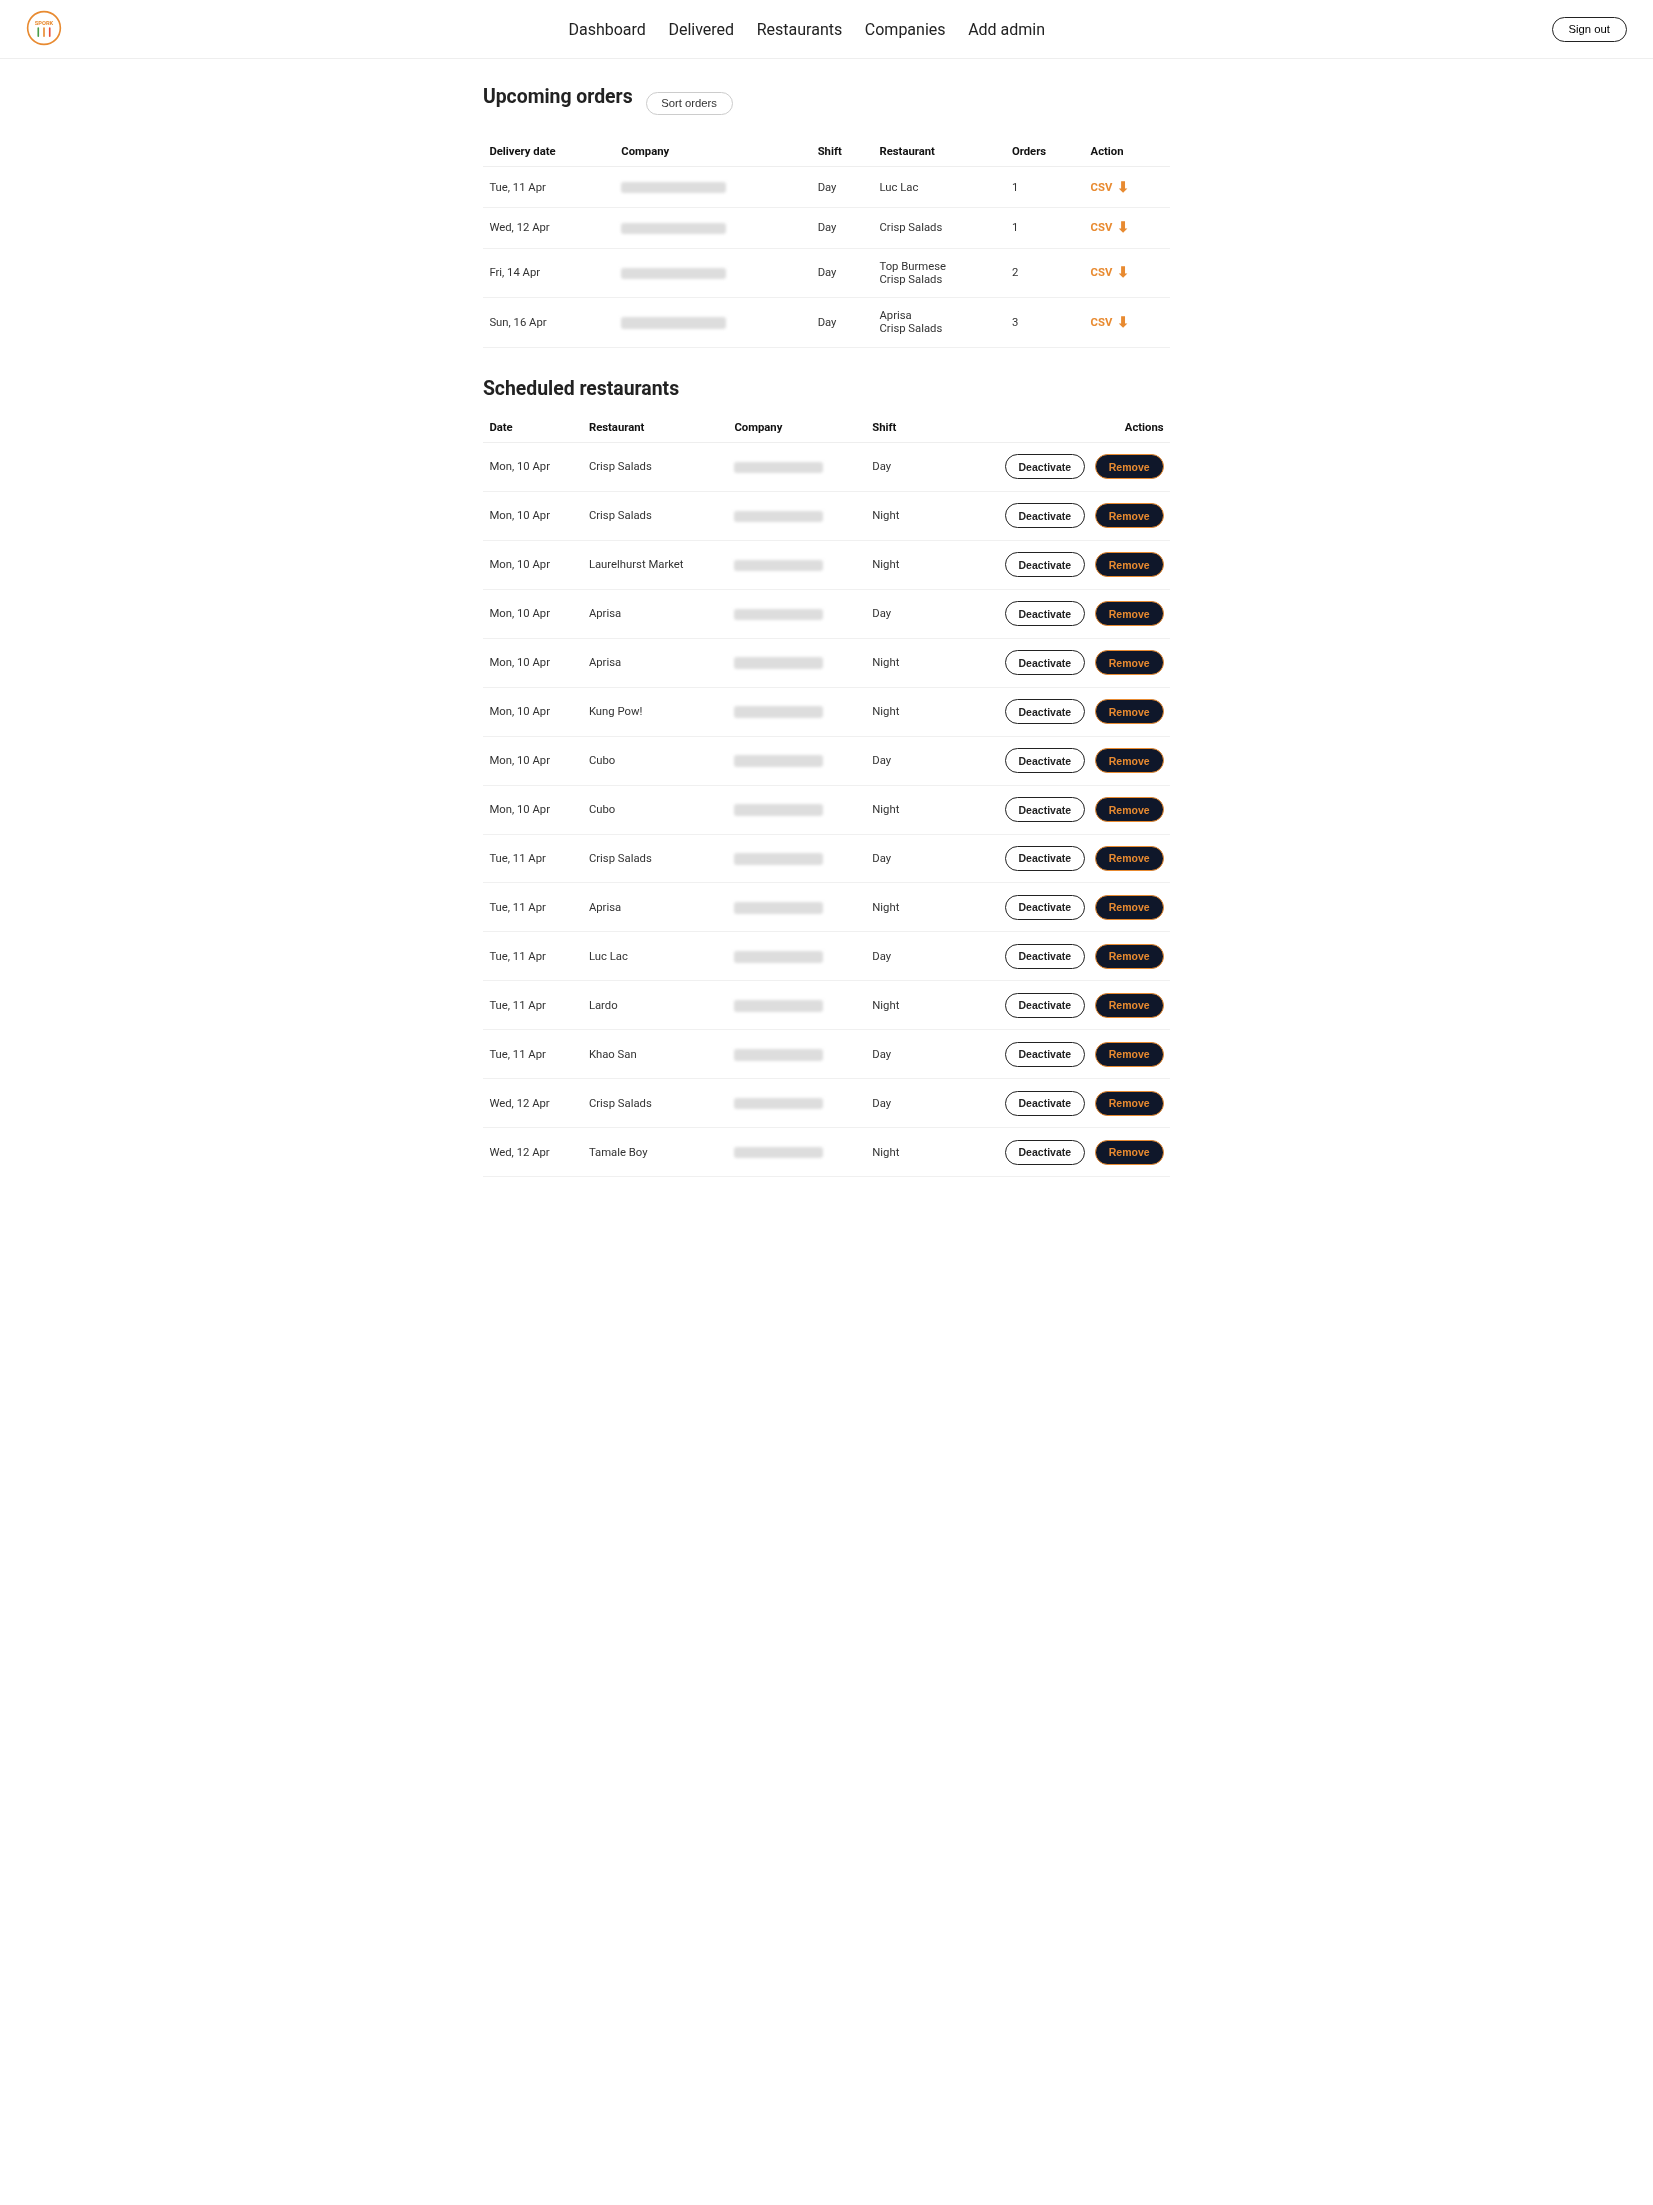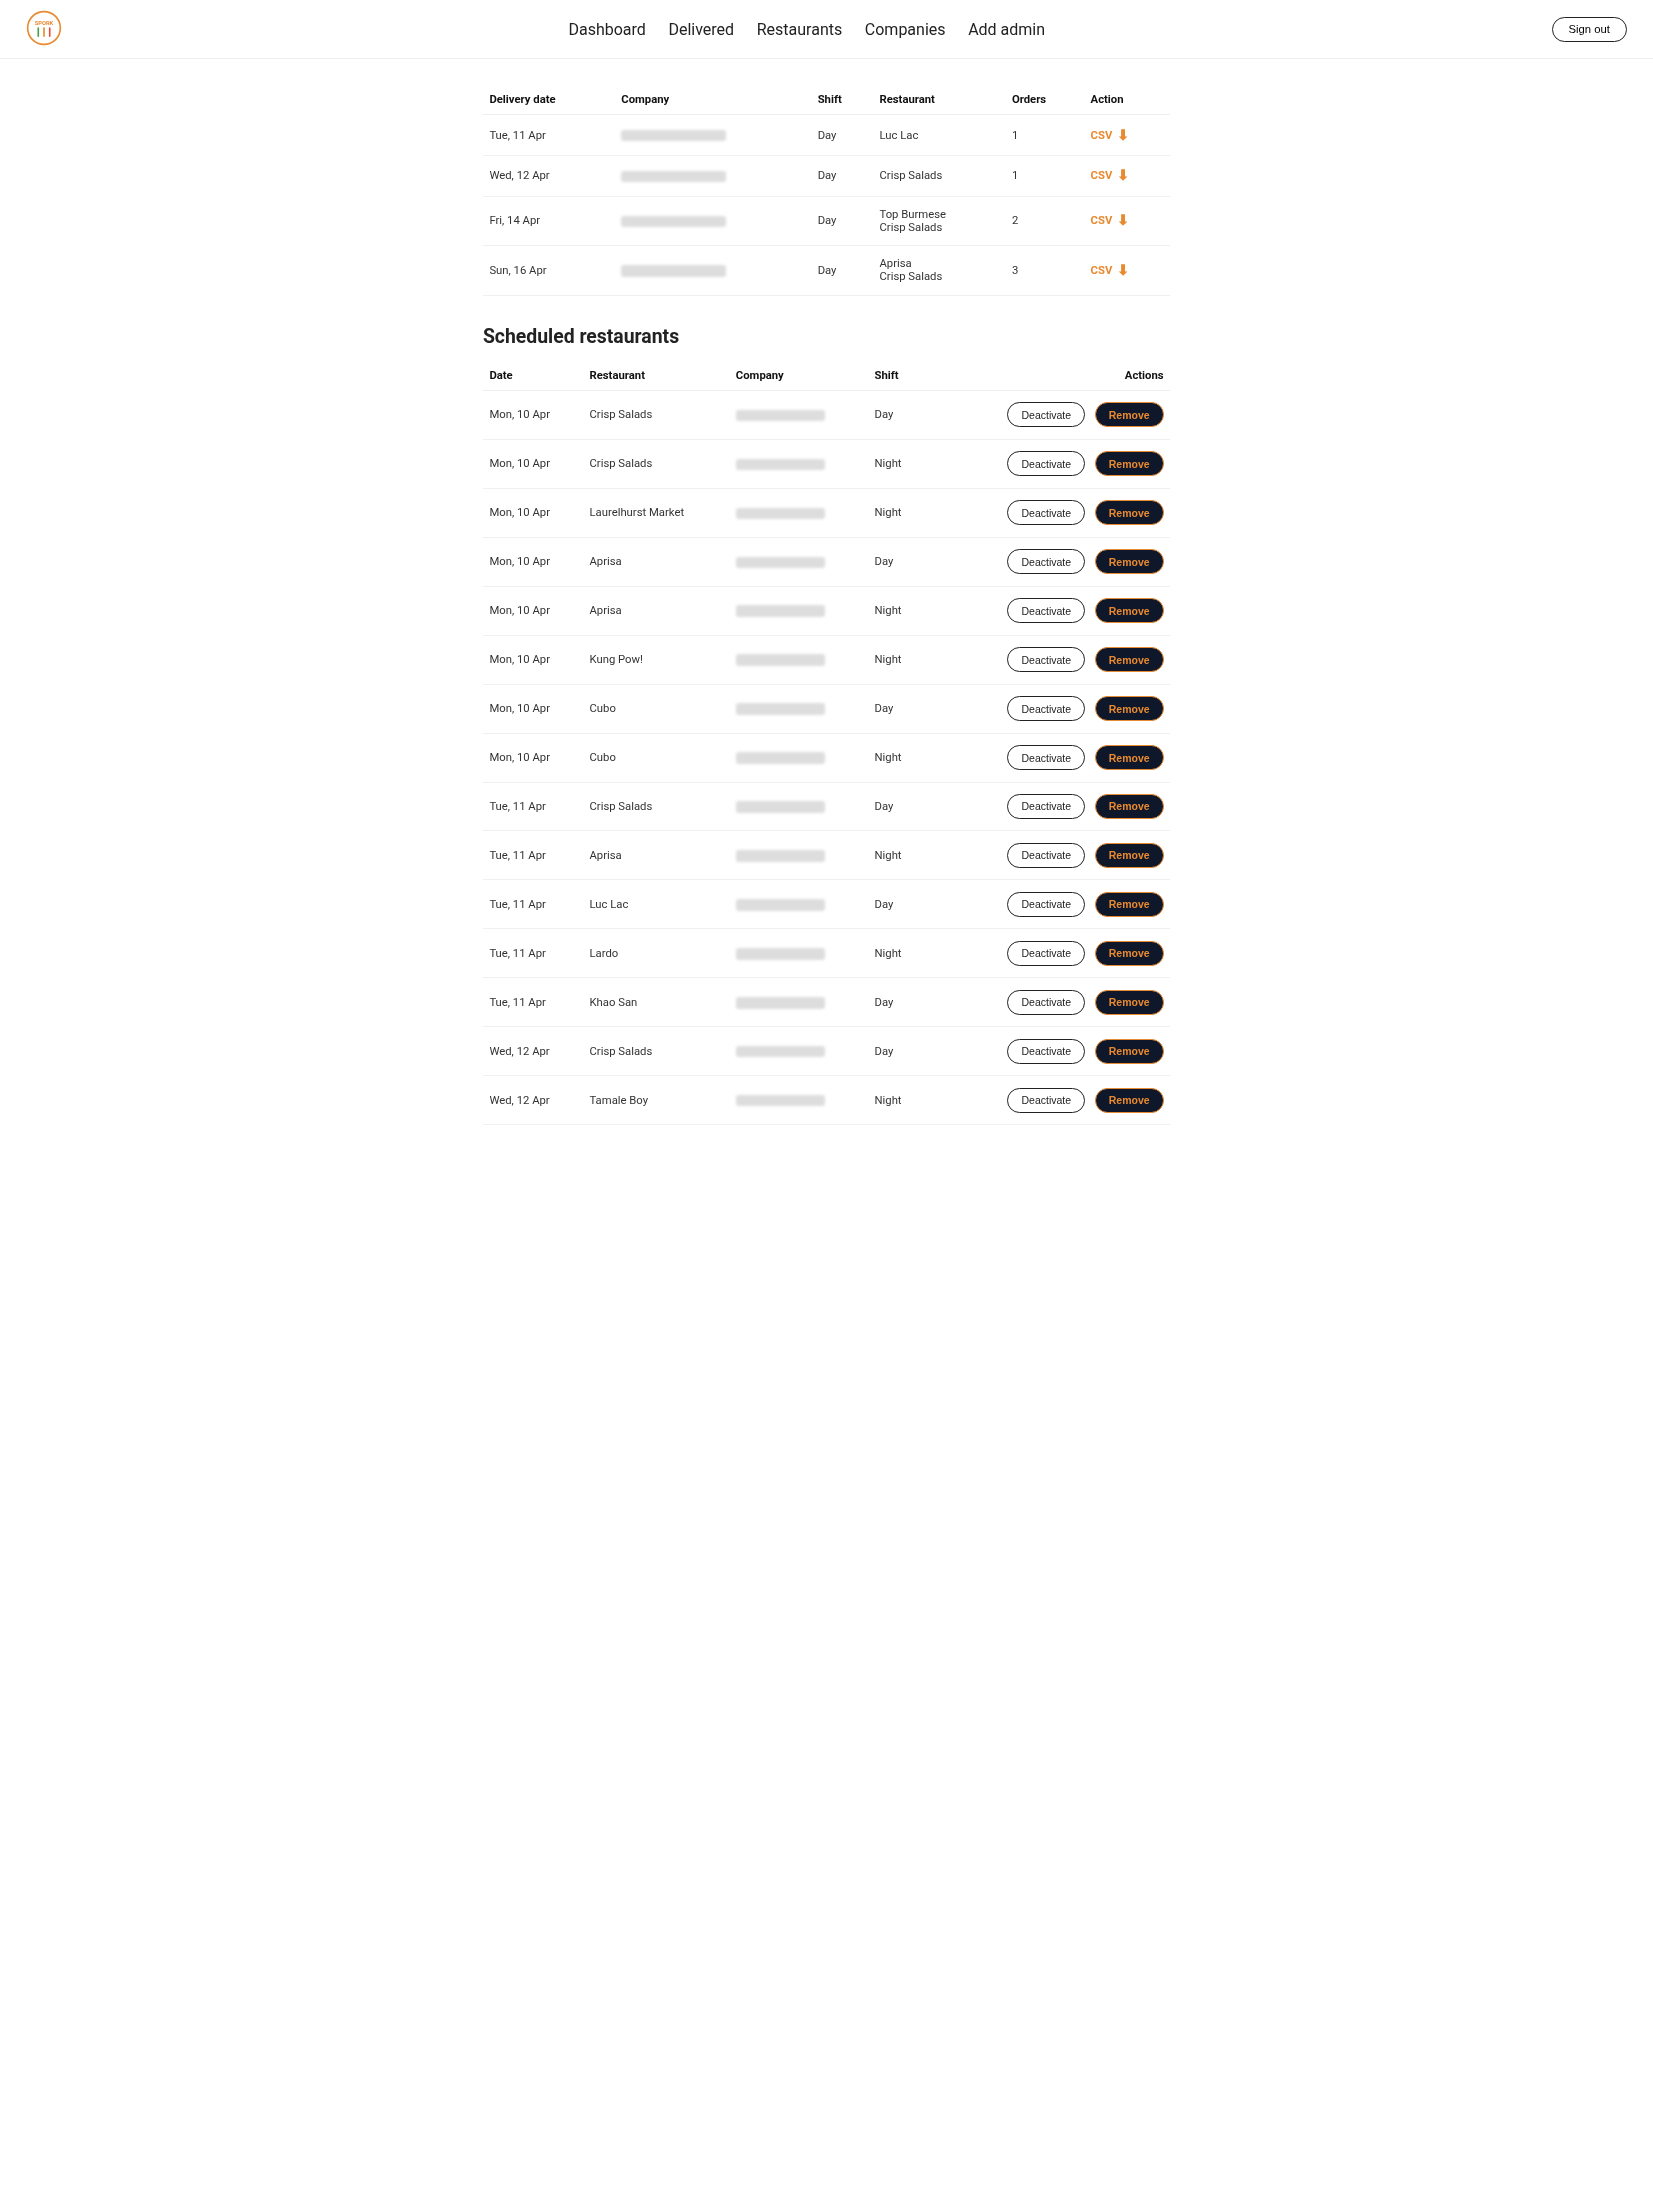--- a/index.html
+++ b/index.html
@@ -111,21 +111,21 @@
     .section-divider {
       margin: 29px 0 16px 0;
       border: none;
     }
     .deactivate-btn {
       border: 1.2px solid #222;
       background: #fff;
       border-radius: 16px;
       padding: 5.7px 13px;
       font-size: 10.5px;
-      font-weight: 400;
+      font-weight: 700;
       cursor: pointer;
       color: #222;
       margin-right: 6.5px;
     }
     .remove-btn {
       border: 1.2px solid #e88a30;
       background: #0f172a;
       border-radius: 16px;
       padding: 5.7px 13px;
       font-size: 10.5px;
@@ -167,20 +167,24 @@
     <a class="nav-link">Restaurants</a>
     <a class="nav-link">Companies</a>
     <a class="nav-link">Add admin</a>
   </div>
 
   <button class="sign-out-btn">Sign out</button>
 </nav>
 
 <div class="content">
 
+  <div class="sort-orders-row">
+    <h2 class="section-title">Upcoming orders</h2>
+    <button class="sort-btn">Sort orders</button>
+  </div>
 
   <table>
     <thead>
       <tr>
         <th>Delivery date</th>
         <th>Company</th>
         <th>Shift</th>
         <th>Restaurant</th>
         <th>Orders</th>
         <th>Action</th>

